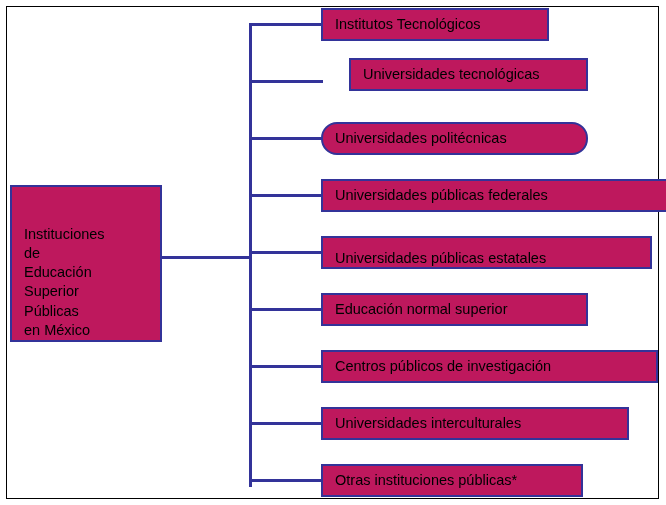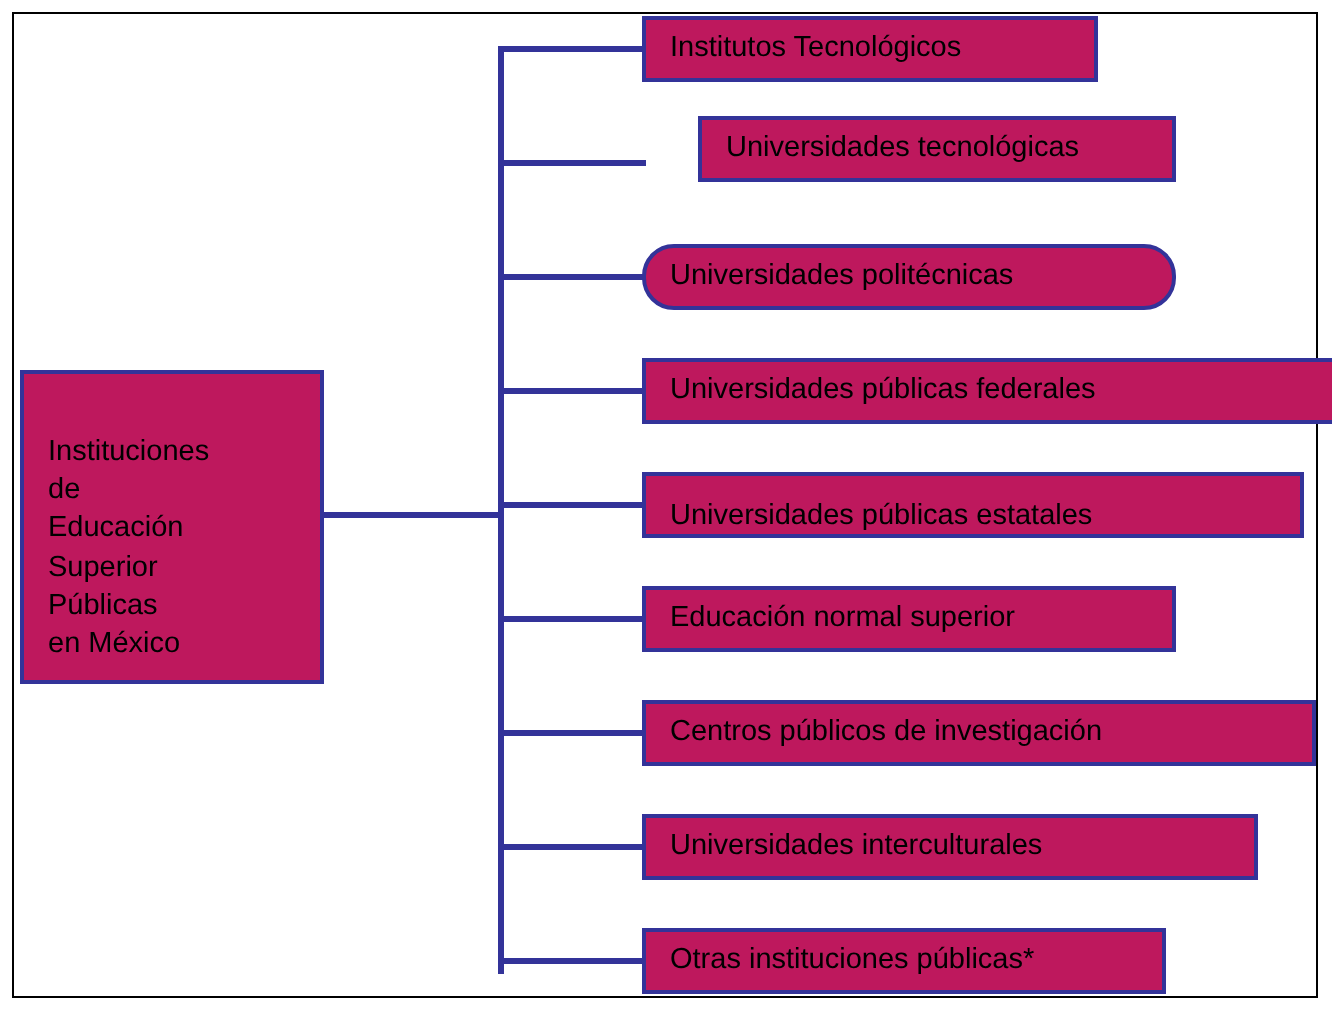--- a/index.html
+++ b/index.html
@@ -51,21 +51,21 @@
     font-size: 14.5px;
     line-height: 1.1;
     white-space: nowrap;
   }
 
   #root-node {
     left: 10px;
     top: 185px;
     width: 152px;
     height: 157px;
-    align-items: center;
+    align-items: flex-end;
     padding: 22px 0 0 12px;
   }
 
   #root-label {
     font-size: 14.5px;
     line-height: 19.2px;
     white-space: pre-line;
   }
 
   .connector {

